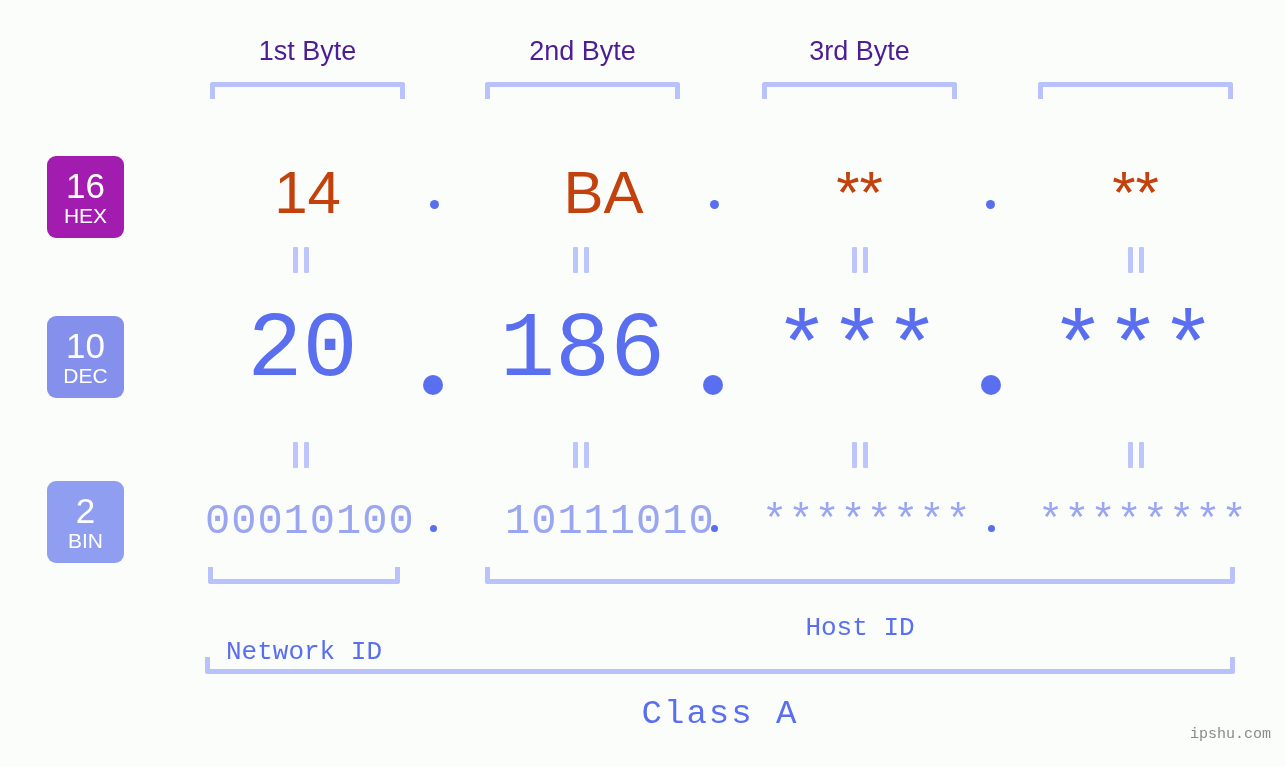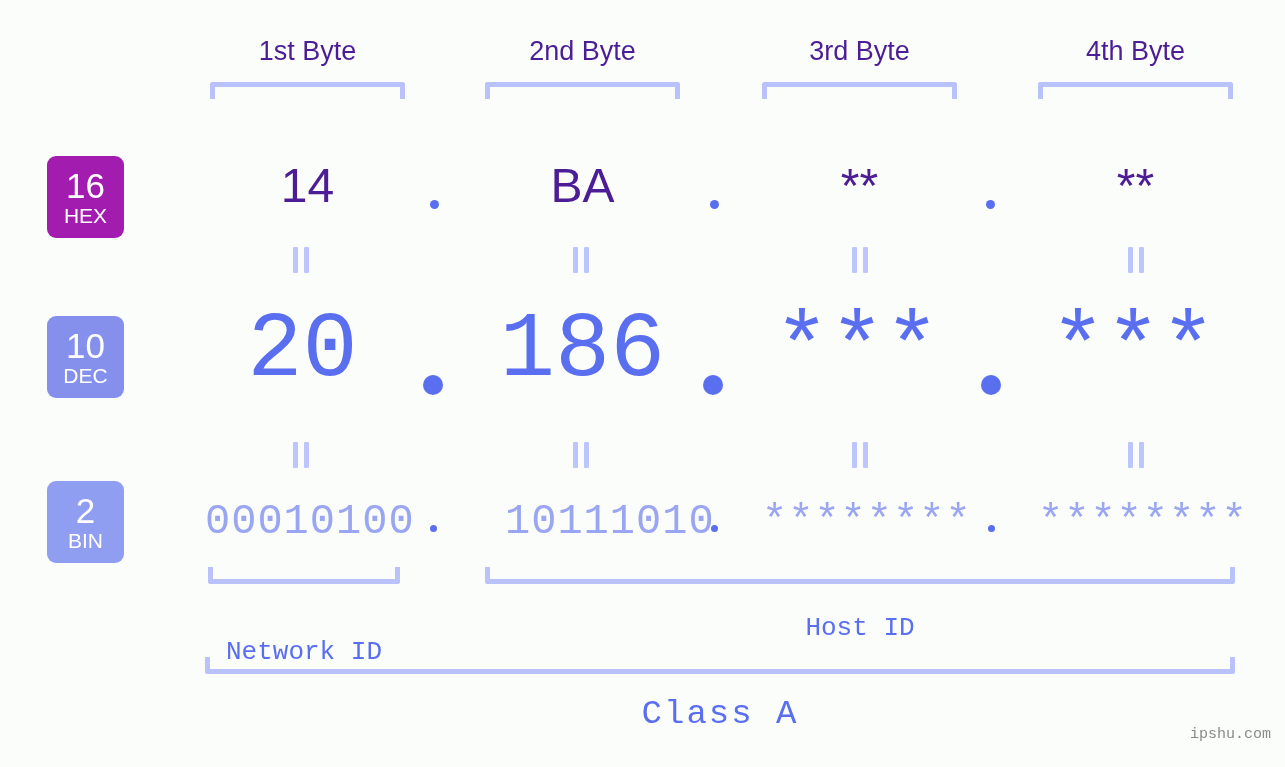--- a/index.html
+++ b/index.html
@@ -79,21 +79,21 @@
   }
 
   
   .cell {
     position: absolute;
     text-align: center;
     white-space: nowrap;
     font-family: "Liberation Sans", sans-serif;
   }
 
-  .row-hex .cell        { font-size: 48px; color: #4c1d95; }
+  .row-hex .cell        { font-size: 60px; color: #c2410c; }
   .row-dec .cell        { font-size: 92px; color: #5a6ef0;
                           font-family: "Liberation Mono", monospace; }
   .row-bin .cell        { font-size: 42px; color: #9aa6f2;
                           font-family: "Liberation Mono", monospace;
                           letter-spacing: 1px; }
 
   
   .dot {
     position: absolute;
     background: #5a6ef0;
@@ -143,21 +143,20 @@
   }
 </style>
 </head>
 <body>
 
 <div id="stage">
 
   <div class="byte-label" style="left:210px; width:195px;">1st Byte</div>
   <div class="byte-label" style="left:485px; width:195px;">2nd Byte</div>
   <div class="byte-label" style="left:762px; width:195px;">3rd Byte</div>
-  <div class="byte-label" style="left:1038px; width:195px;">4th Byte</div>
 
   <div class="bracket-down" style="left:210px; top:82px; width:195px;"></div>
   <div class="bracket-down" style="left:485px; top:82px; width:195px;"></div>
   <div class="bracket-down" style="left:762px; top:82px; width:195px;"></div>
   <div class="bracket-down" style="left:1038px; top:82px; width:195px;"></div>
 
   <div class="badge" style="top:156px; height:82px; background:#a21caf;">
     <span class="badge-num">16</span>
     <span class="badge-name">HEX</span>
   </div>
@@ -167,21 +166,21 @@
     <span class="badge-name">DEC</span>
   </div>
 
   <div class="badge" style="top:481px; height:82px; background:#8f9ef0;">
     <span class="badge-num">2</span>
     <span class="badge-name">BIN</span>
   </div>
 
   <div class="row-hex">
     <div class="cell" style="left:210px; top:158px; width:195px;">14</div>
-    <div class="cell" style="left:485px; top:158px; width:195px;">BA</div>
+    <div class="cell" style="left:506px; top:158px; width:195px;">BA</div>
     <div class="cell" style="left:762px; top:158px; width:195px;">**</div>
     <div class="cell" style="left:1038px; top:158px; width:195px;">**</div>
 
     <div class="dot dot-hex" style="left:430px; top:200px;"></div>
     <div class="dot dot-hex" style="left:710px; top:200px;"></div>
     <div class="dot dot-hex" style="left:986px; top:200px;"></div>
   </div>
 
   <div class="eqmark" style="left:292px; top:247px;">
       <i></i>

